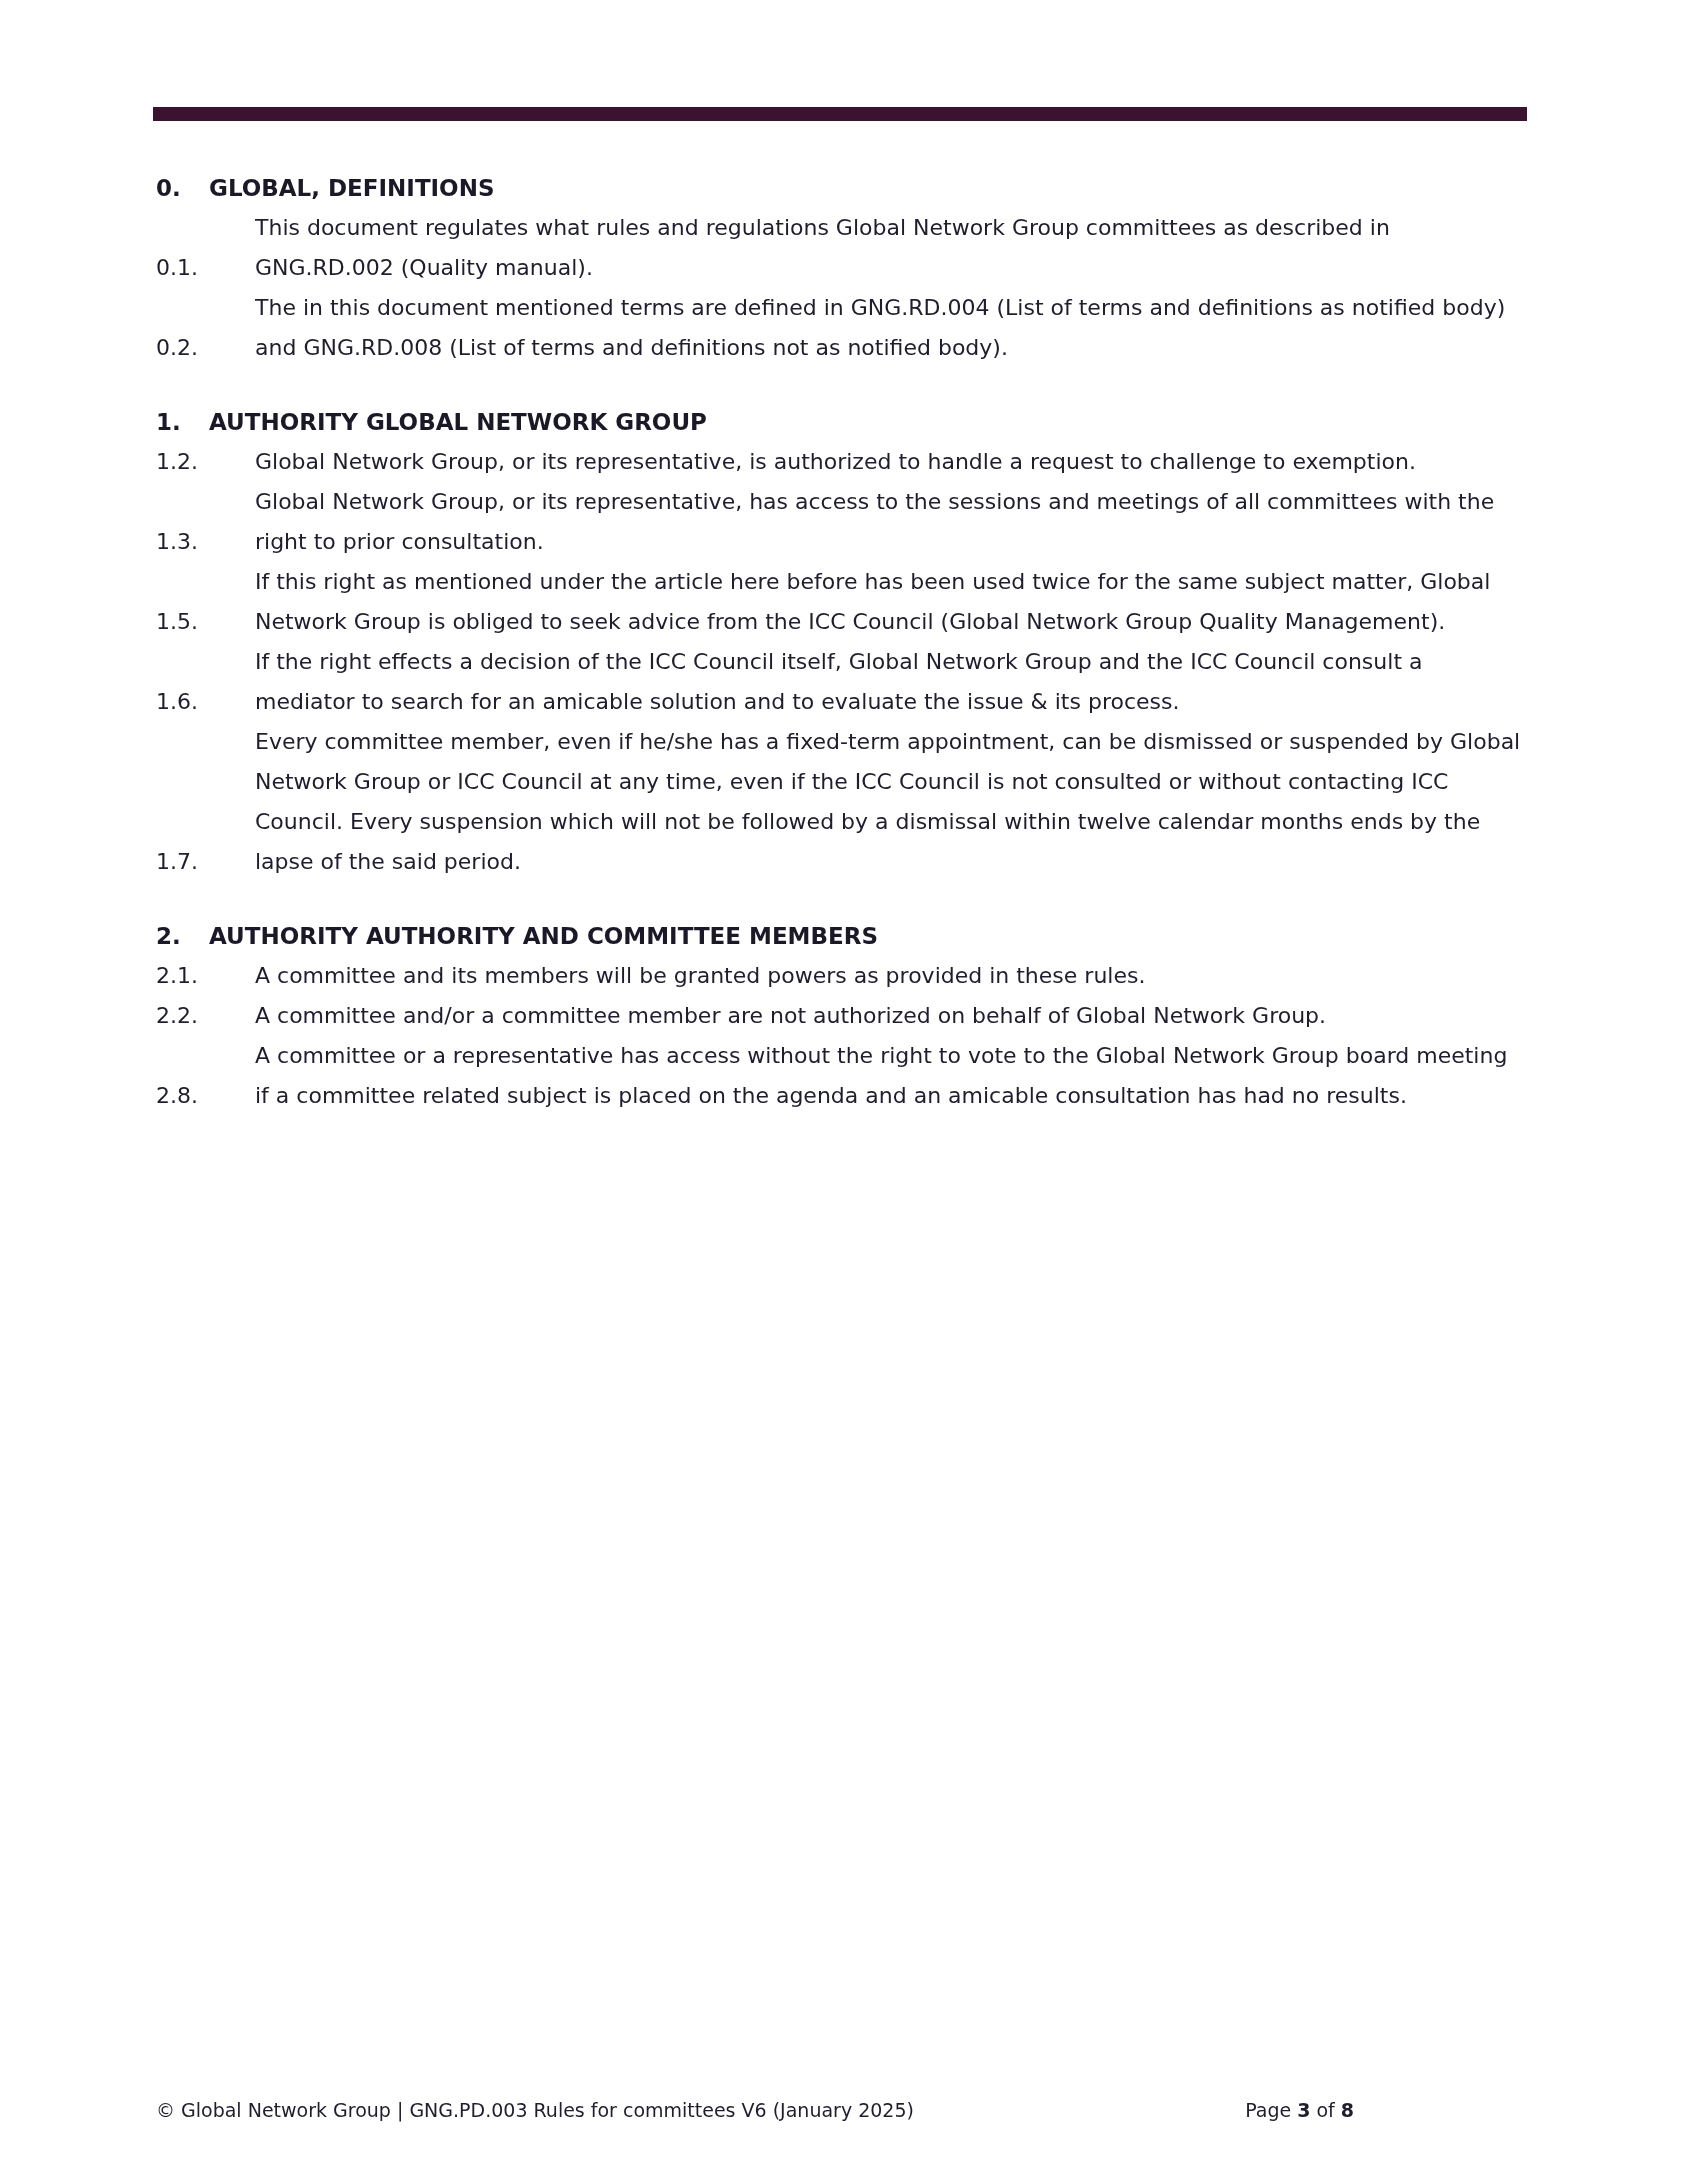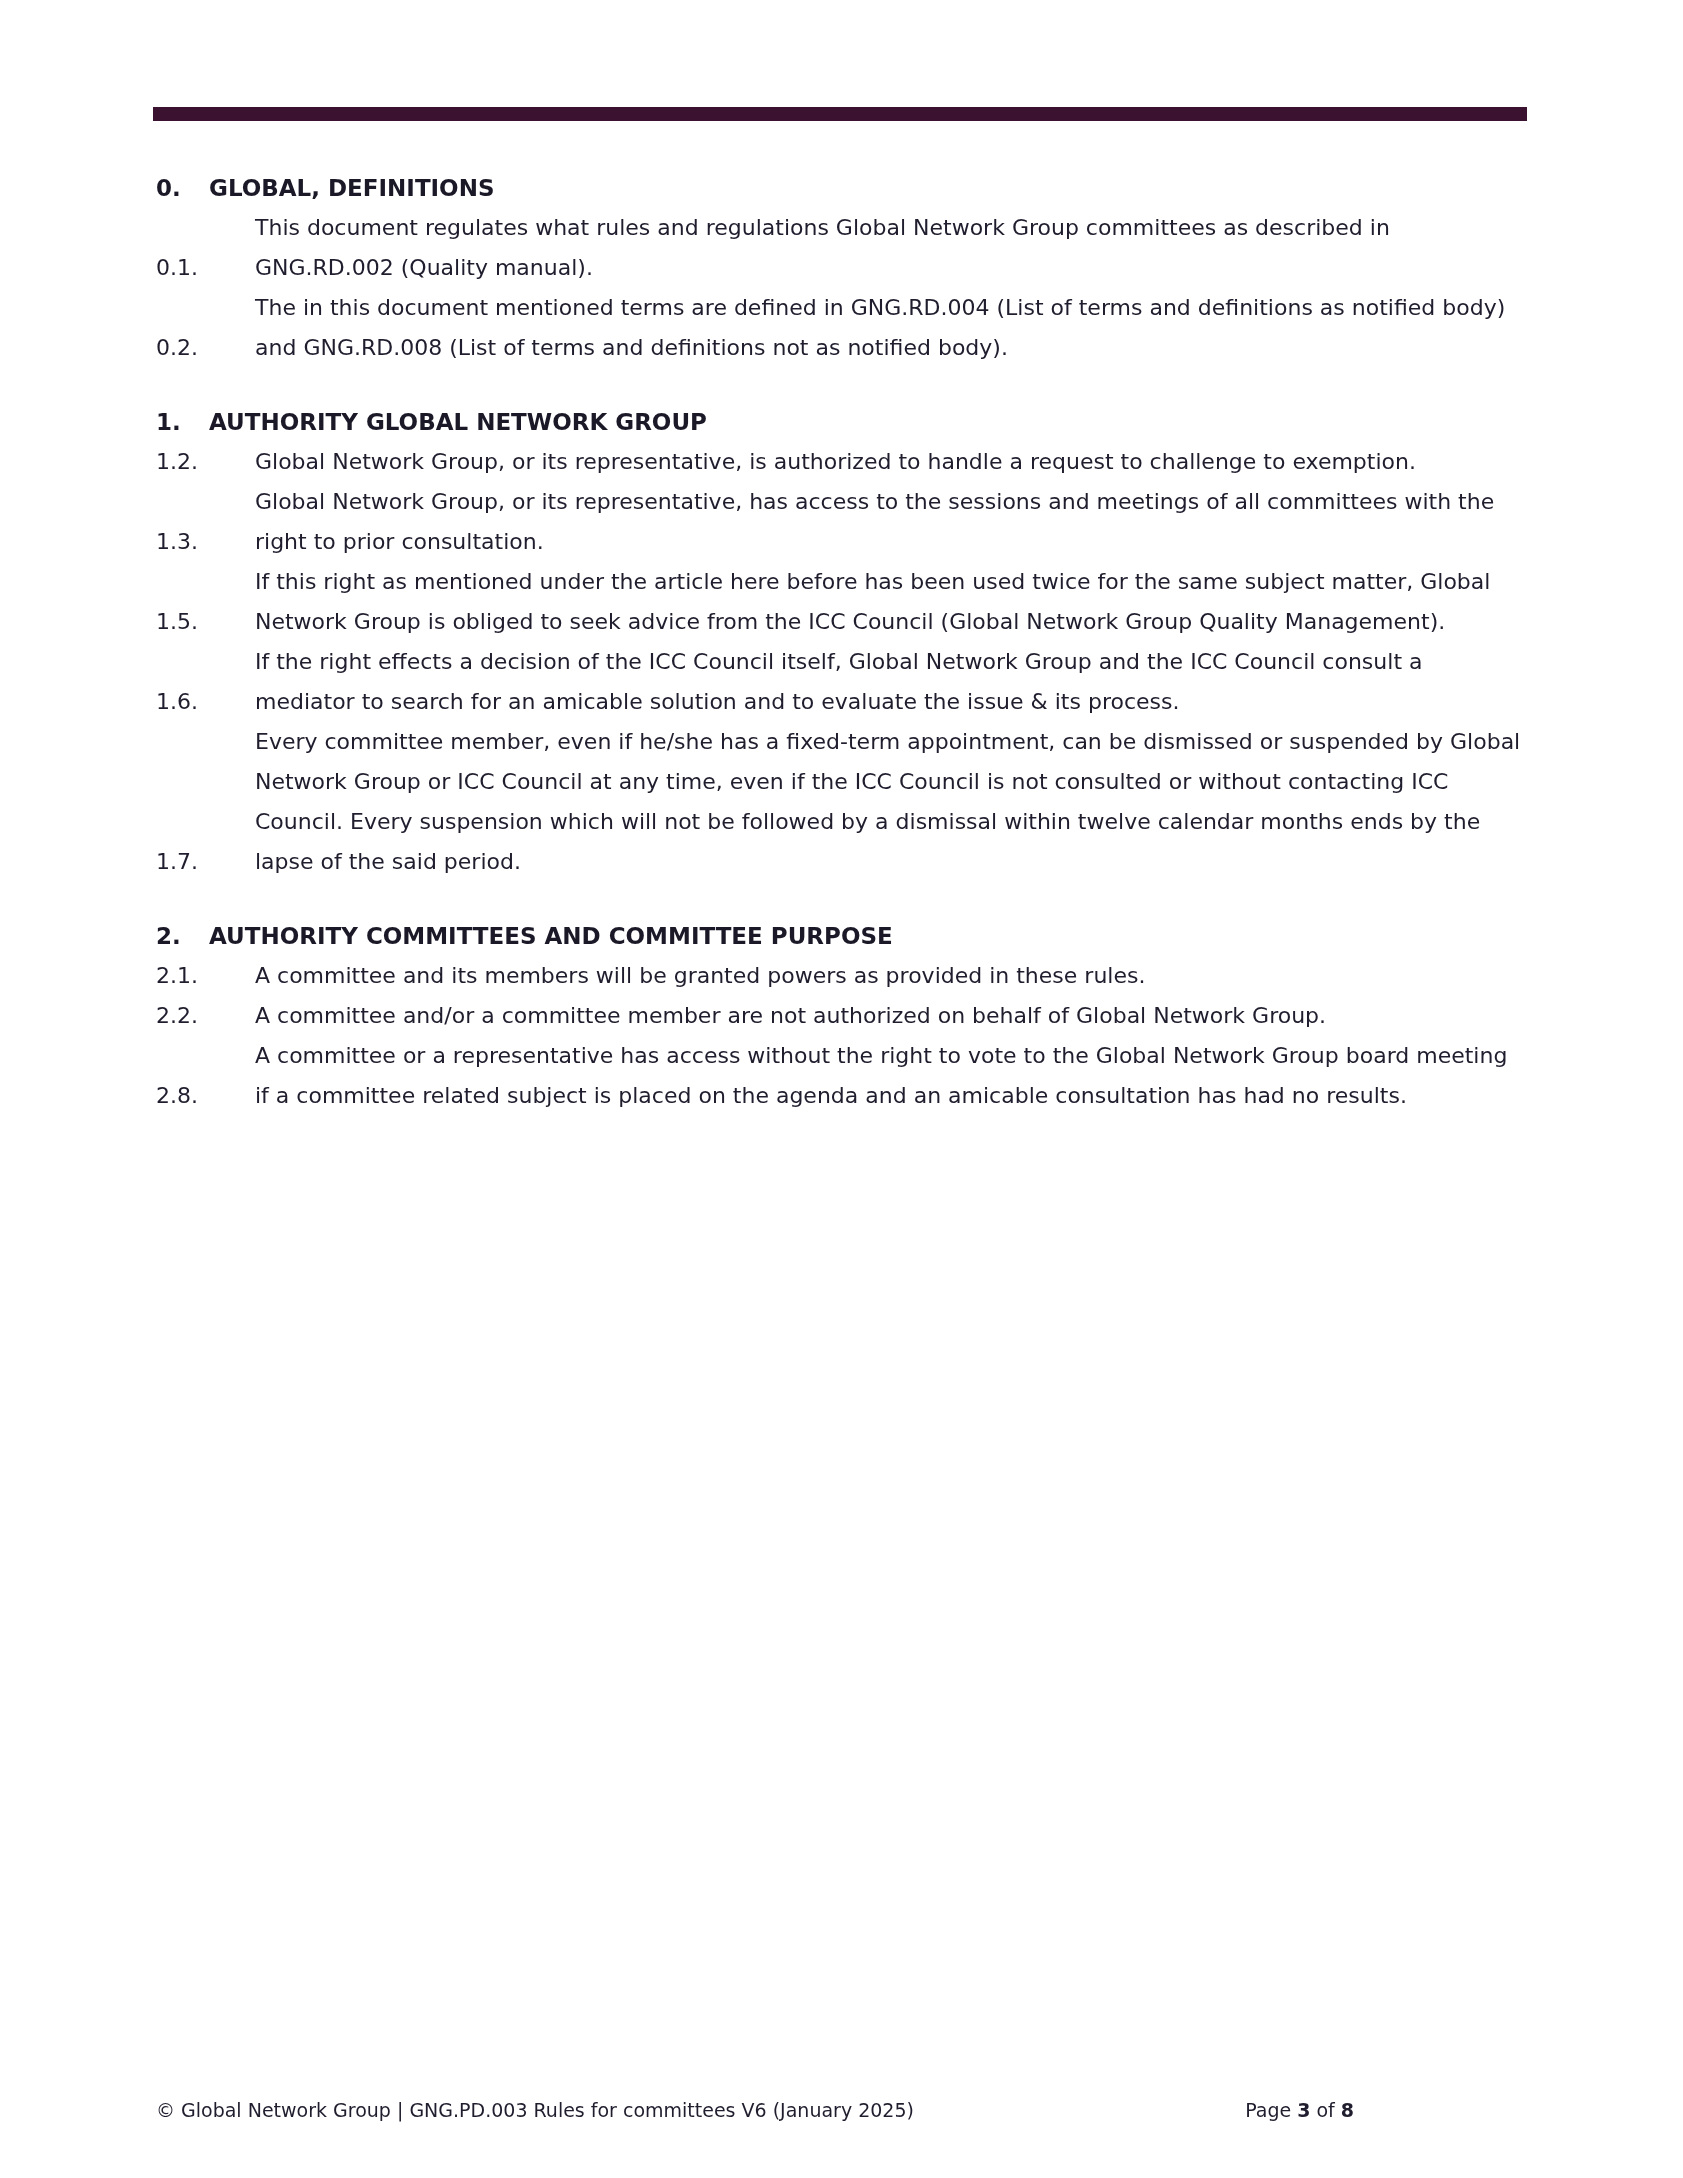--- a/index.html
+++ b/index.html
@@ -133,21 +133,21 @@
       </div>
       <div class="item">
         <div class="item-num">1.7.</div>
         <div class="item-text">Every committee member, even if he/she has a fixed-term appointment, can be dismissed or suspended by Global Network Group or ICC Council at any time, even if the ICC Council is not consulted or without contacting ICC Council. Every suspension which will not be followed by a dismissal within twelve calendar months ends by the lapse of the said period.</div>
       </div>
     </section>
 
     <section class="section">
       <h2 class="sec-heading">
         <span class="sec-num">2.</span>
-        <span>AUTHORITY COMMITTEES AND COMMITTEE PURPOSE</span>
+        <span>AUTHORITY AUTHORITY AND COMMITTEE MEMBERS</span>
       </h2>
       <div class="item">
         <div class="item-num">2.1.</div>
         <div class="item-text">A committee and its members will be granted powers as provided in these rules.</div>
       </div>
       <div class="item">
         <div class="item-num">2.2.</div>
         <div class="item-text">A committee and/or a committee member are not authorized on behalf of Global Network Group.</div>
       </div>
       <div class="item">

